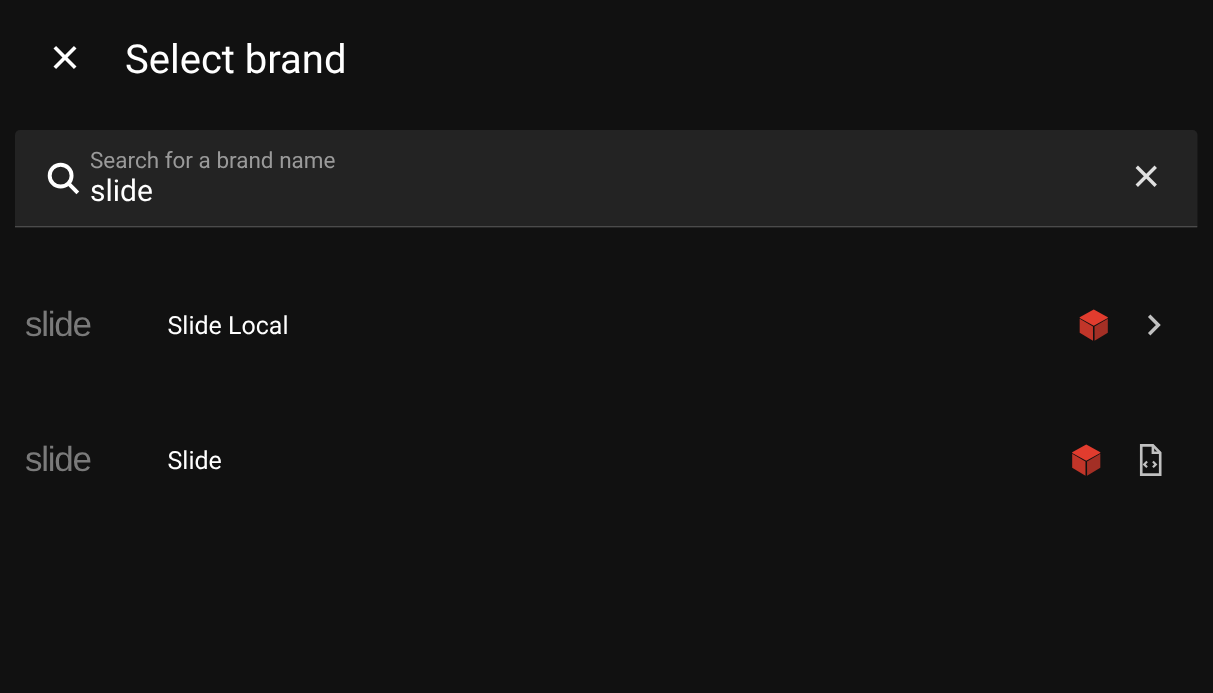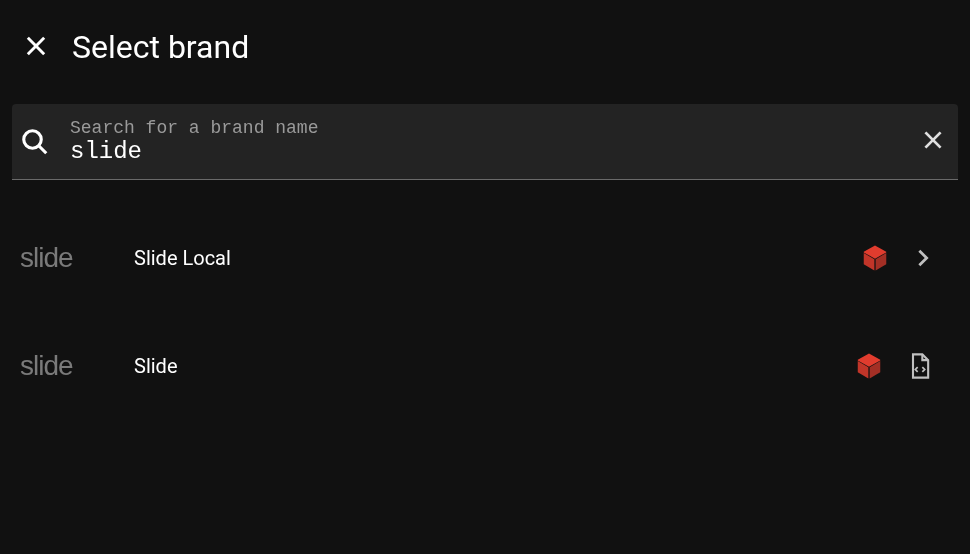--- a/index.html
+++ b/index.html
@@ -11,22 +11,22 @@
       background: #111111;
       font-family: -apple-system, BlinkMacSystemFont, "Segoe UI", Roboto, sans-serif;
       color: #ffffff;
       width: 970px;
       height: 554px;
       overflow: hidden;
     }
     .header {
       display: flex;
       align-items: center;
-      padding: 28px 20px;
-      gap: 20px;
+      padding: 28px 36px;
+      gap: 32px;
     }
     .close-btn {
       width: 32px;
       height: 32px;
       display: flex;
       align-items: center;
       justify-content: center;
       cursor: pointer;
       background: none;
       border: none;
@@ -40,24 +40,23 @@
       font-size: 32px;
       font-weight: 400;
       color: #ffffff;
     }
     .search-container {
       margin: 10px 12px 0 12px;
       background: #232323;
       border-radius: 4px 4px 0 0;
       display: flex;
       align-items: center;
-      padding: 14px 8px;
+      padding: 14px 24px;
       border-bottom: 1px solid #6a6a6a;
-      gap: 20px;
-      font-family: Liberation Mono, monospace;
+      gap: 6px;
     }
     .search-icon {
       color: #ffffff;
       display: flex;
       align-items: center;
     }
     .search-icon svg {
       width: 30px;
       height: 30px;
     }

